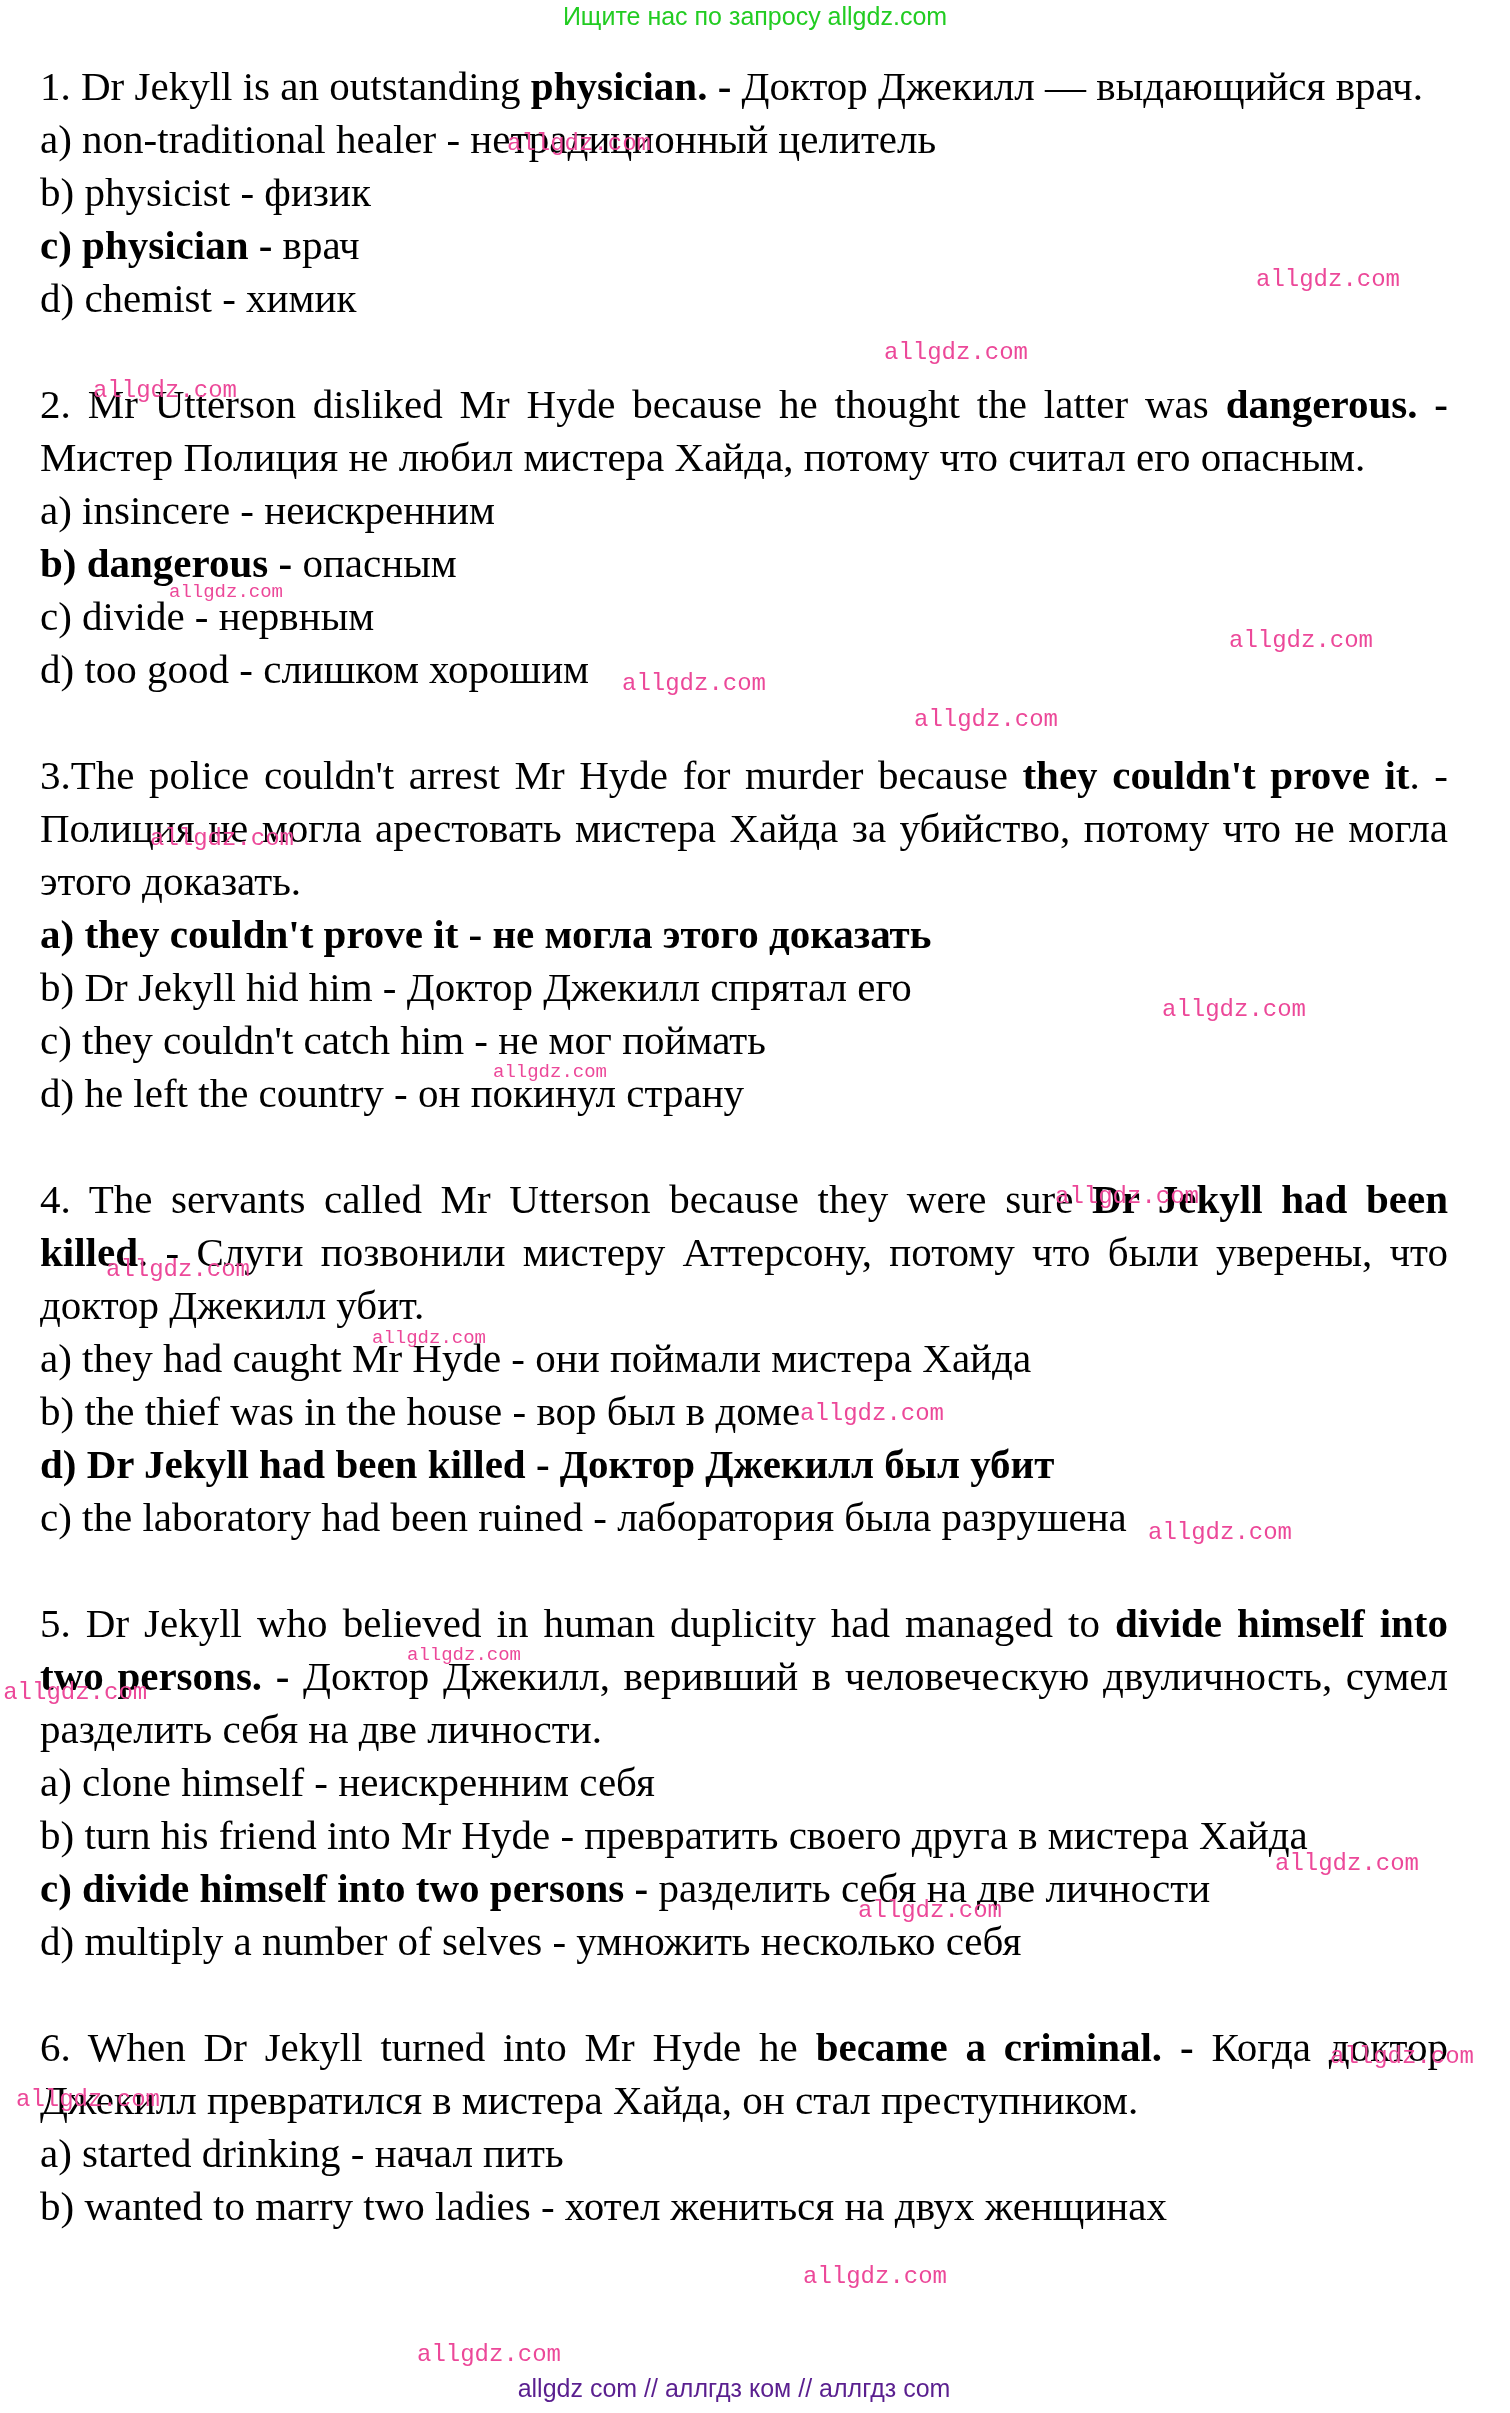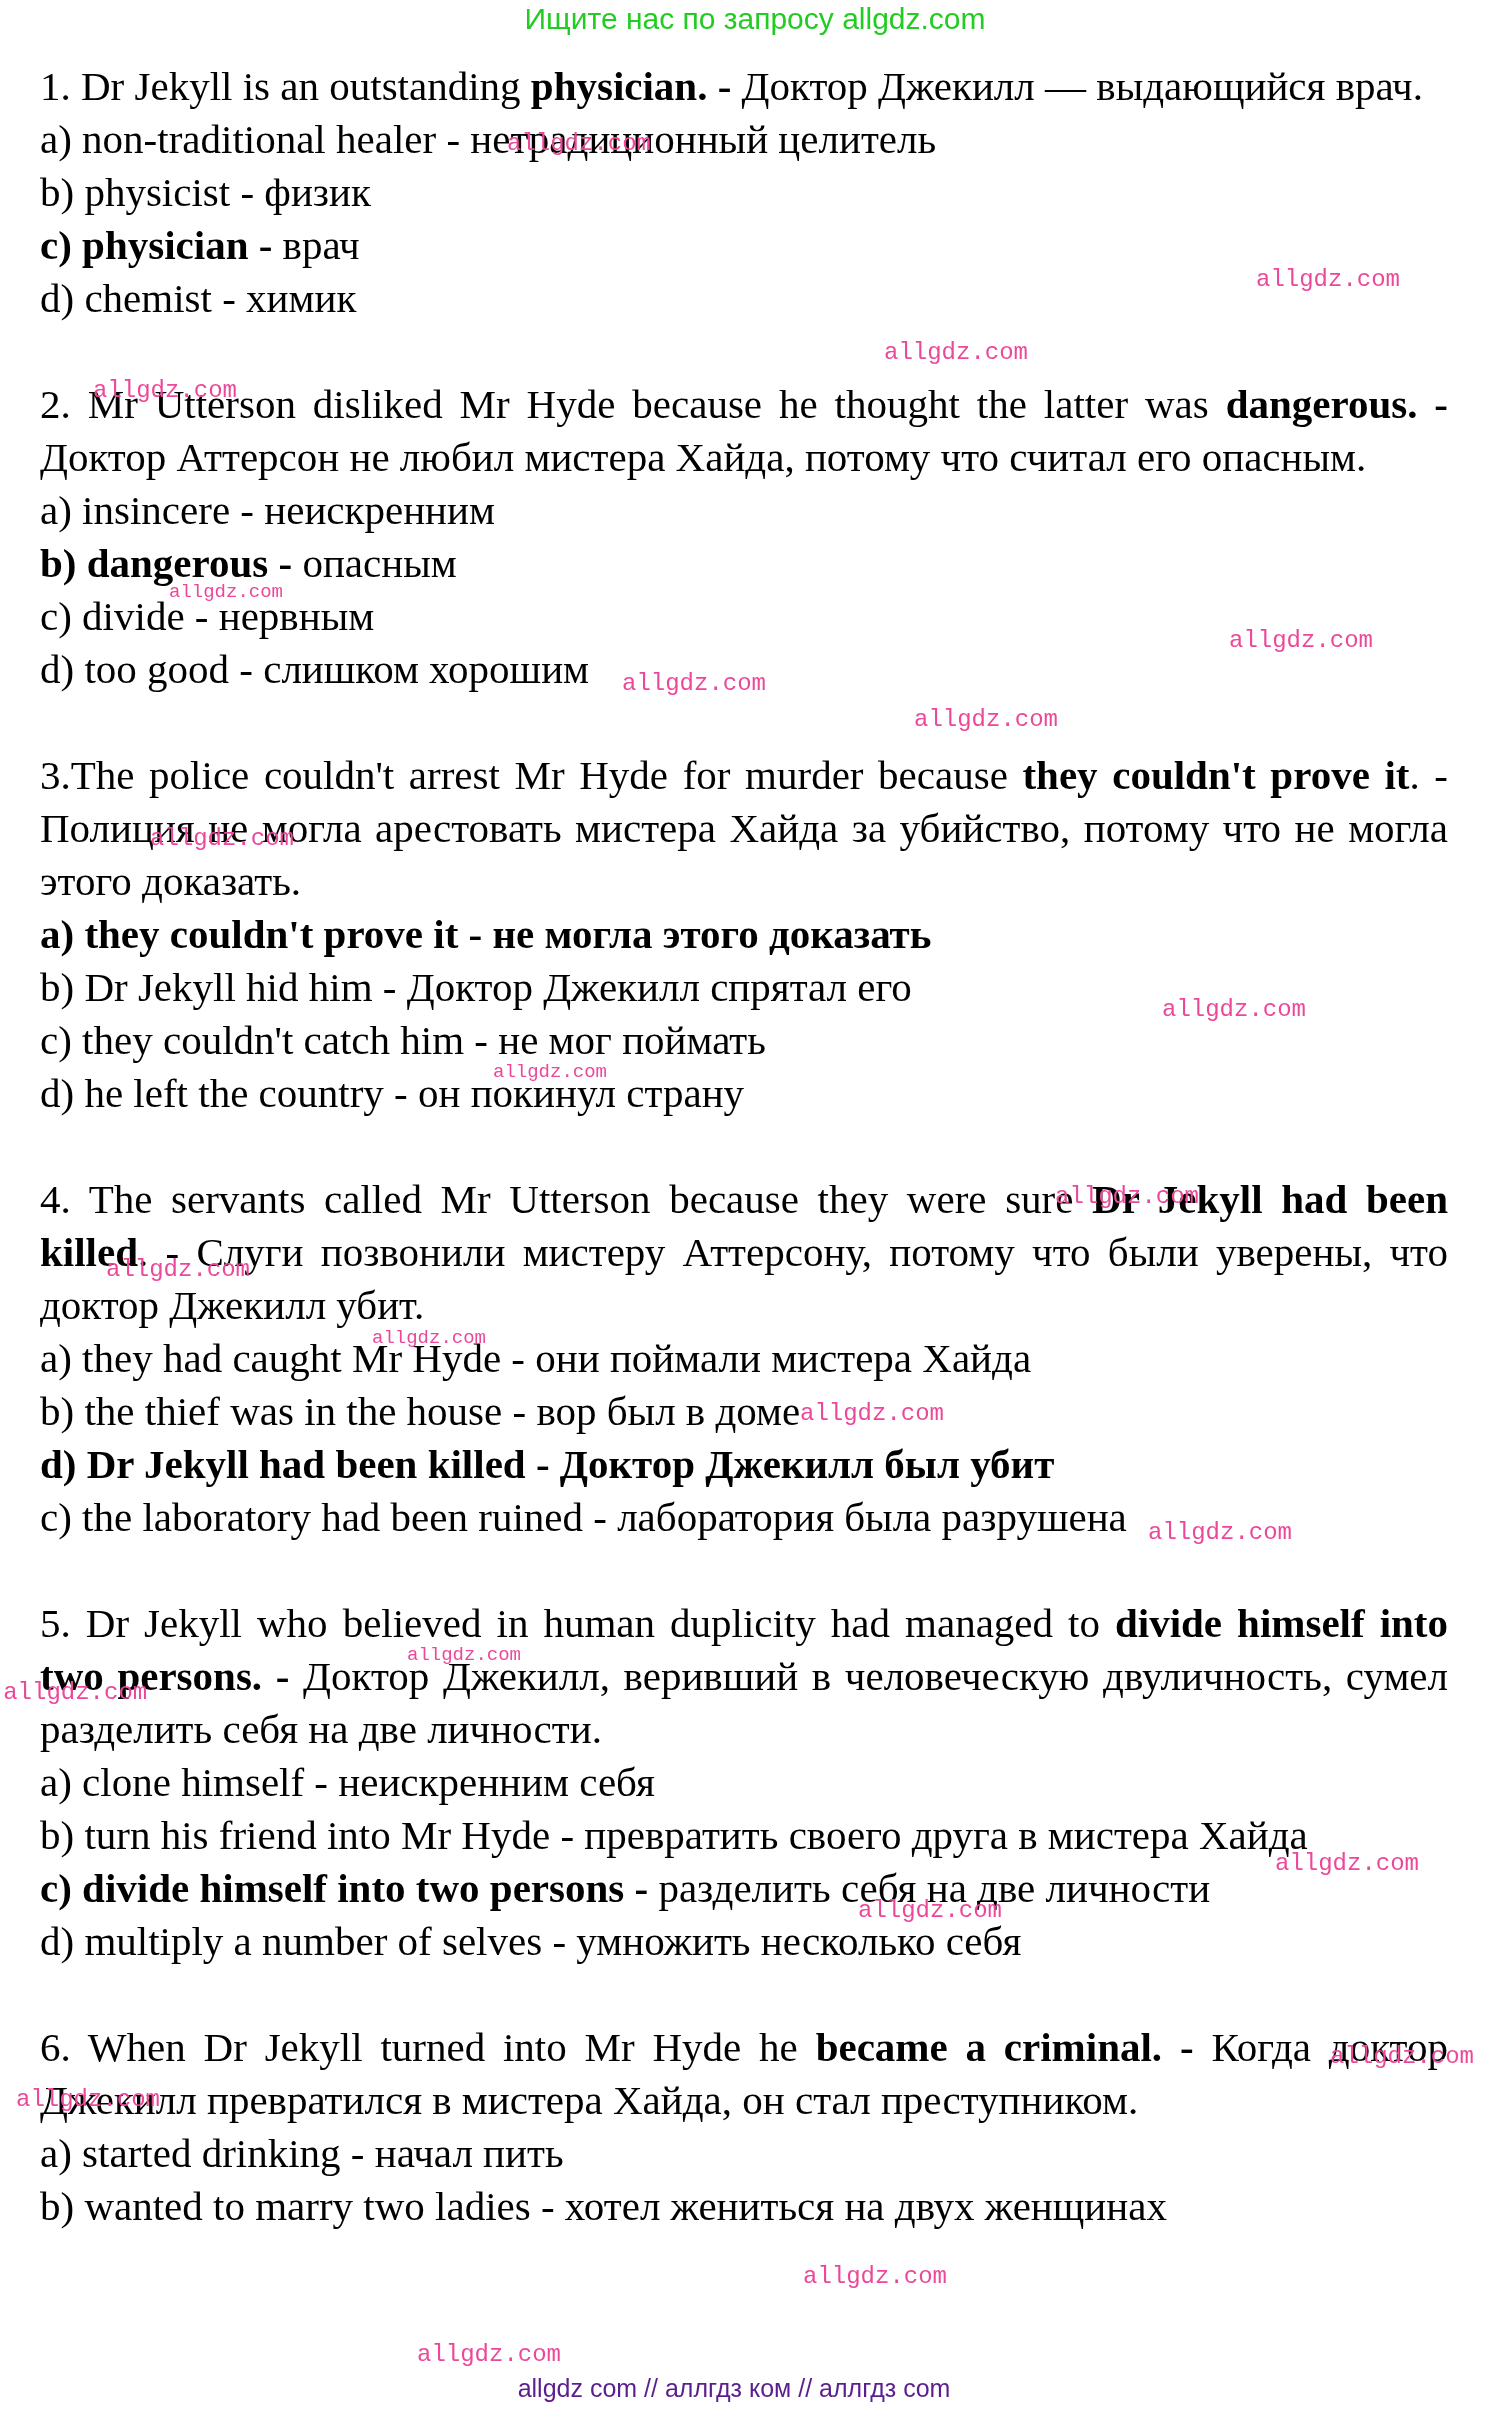--- a/index.html
+++ b/index.html
@@ -1,19 +1,19 @@
 <!DOCTYPE html>
 <html style="font-size:12.7px"><head>
 <meta charset="utf-8">
 <style>
   html, body { margin: 0; padding: 0; background: #ffffff; }
   body { width: 1510px; height: 2413px; position: relative; overflow: hidden;
          font-family: "Liberation Serif", "DejaVu Serif", serif; color: #000; }
   .top-banner { position: absolute; top: 1.6px; left: 0; width: 1510px; text-align: center;
-                font-family: "Liberation Sans", sans-serif; font-size: 30px; color: #22cc22; }
+                font-family: "Liberation Sans", sans-serif; font-size: 25px; color: #22cc22; }
   .bottom-banner { position: absolute; top: 2374px; left: 0; width: 1468px; text-align: center;
                    font-family: "Liberation Sans", sans-serif; font-size: 25px; color: #5a1f8f; }
   .doc { position: absolute; left: 40px; top: 60px; width: 1408px; }
   .q { font-size: 41px; line-height: 53px; text-align: justify; }
   .q-last-line { text-align-last: left; }
   .opt { font-size: 41px; line-height: 53px; white-space: nowrap; }
   .gap { height: 53px; }
   b { font-weight: bold; }
   .wm { position: absolute; font-family: Liberation Mono, monospace; font-size: 24px; color: #ec4899; white-space: nowrap; }
 </style>
@@ -24,21 +24,21 @@
 
 <div class="doc">
 
   <div class="q q-last-line"><span>1.</span><span> Dr Jekyll is an outstanding </span><b>physician. -</b><span> Доктор Джекилл — выдающийся врач.</span></div>
   <div class="opt">a) non-traditional healer - нетрадиционный целитель</div>
   <div class="opt">b) physicist - физик</div>
   <div class="opt"><b>c) physician -</b><span> врач</span></div>
   <div class="opt">d) chemist - химик</div>
   <div class="gap"></div>
 
-  <div class="q q-last-line"><span>2.</span><span> Mr Utterson disliked Mr Hyde because he thought the latter was </span><b>dangerous. -</b><span> Доктор Аттерсон не любил мистера Хайда, потому что считал его опасным.</span></div>
+  <div class="q q-last-line"><span>2.</span><span> Mr Utterson disliked Mr Hyde because he thought the latter was </span><b>dangerous. -</b><span> Мистер Полиция не любил мистера Хайда, потому что считал его опасным.</span></div>
   <div class="opt">a) insincere - неискренним</div>
   <div class="opt"><b>b) dangerous -</b><span> опасным</span></div>
   <div class="opt">c) divide - нервным</div>
   <div class="opt">d) too good - слишком хорошим</div>
   <div class="gap"></div>
 
   <div class="q q-last-line"><span>3.</span><span>The police couldn't arrest Mr Hyde for murder because </span><b>they couldn't prove it</b><span>. - Полиция не могла арестовать мистера Хайда за убийство, потому что не могла этого доказать.</span></div>
   <div class="opt"><b>a) they couldn't prove it - не могла этого доказать</b></div>
   <div class="opt">b) Dr Jekyll hid him - Доктор Джекилл спрятал его</div>
   <div class="opt">c) they couldn't catch him - не мог поймать</div>

